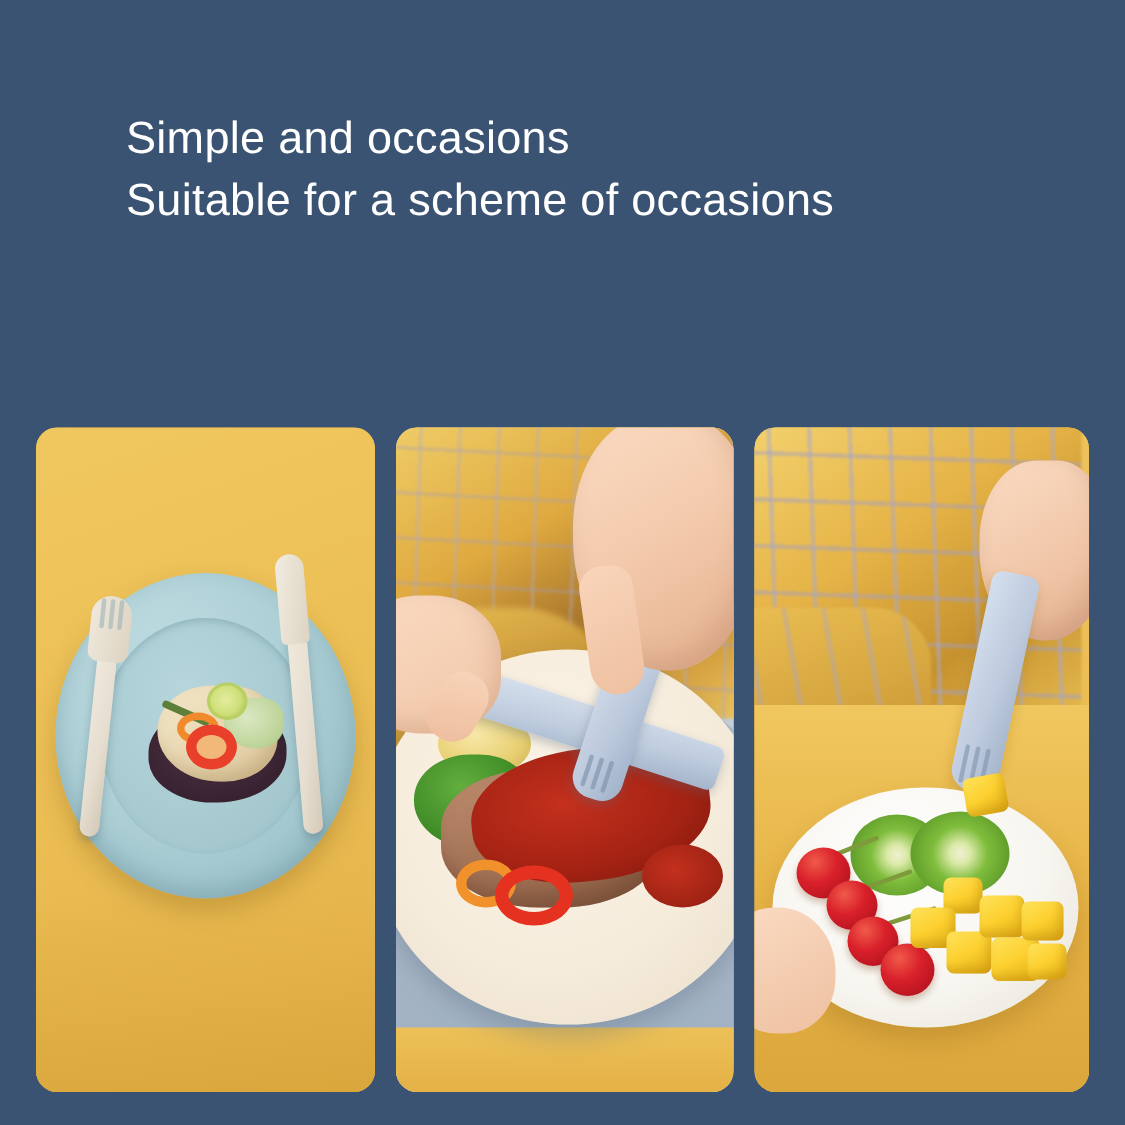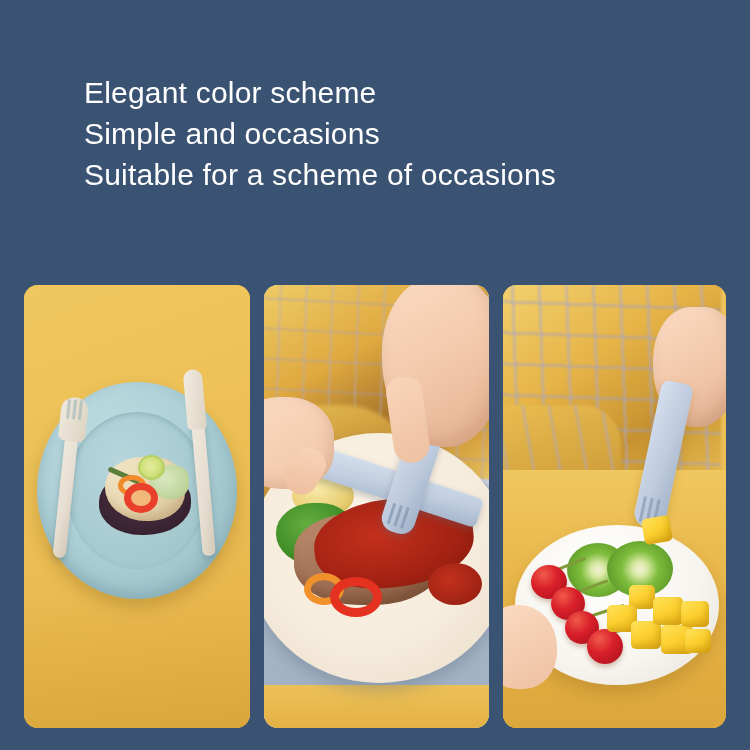--- a/index.html
+++ b/index.html
@@ -376,21 +376,20 @@
   .p3 .m6 { left:126px; top:300px; width:26px; height:24px; }
   .p3 .m7 { left:182px; top:344px; width:26px; height:24px; }
   .p3 .m-fork { left:140px; top:232px; width:28px; height:26px; transform: rotate(-10deg); }
 </style>
 </head>
 <body>
 
 <div id="page">
 
   <div class="headline">
-    <div class="line">Elegant color scheme</div>
     <div class="line">Simple and occasions</div>
     <div class="line">Suitable for a scheme of occasions</div>
   </div>
 
   <div class="strip">
 
     <div class="panel p1">
       <div class="table"></div>
       <div class="plate-outer">
         <div class="plate-inner"></div>

